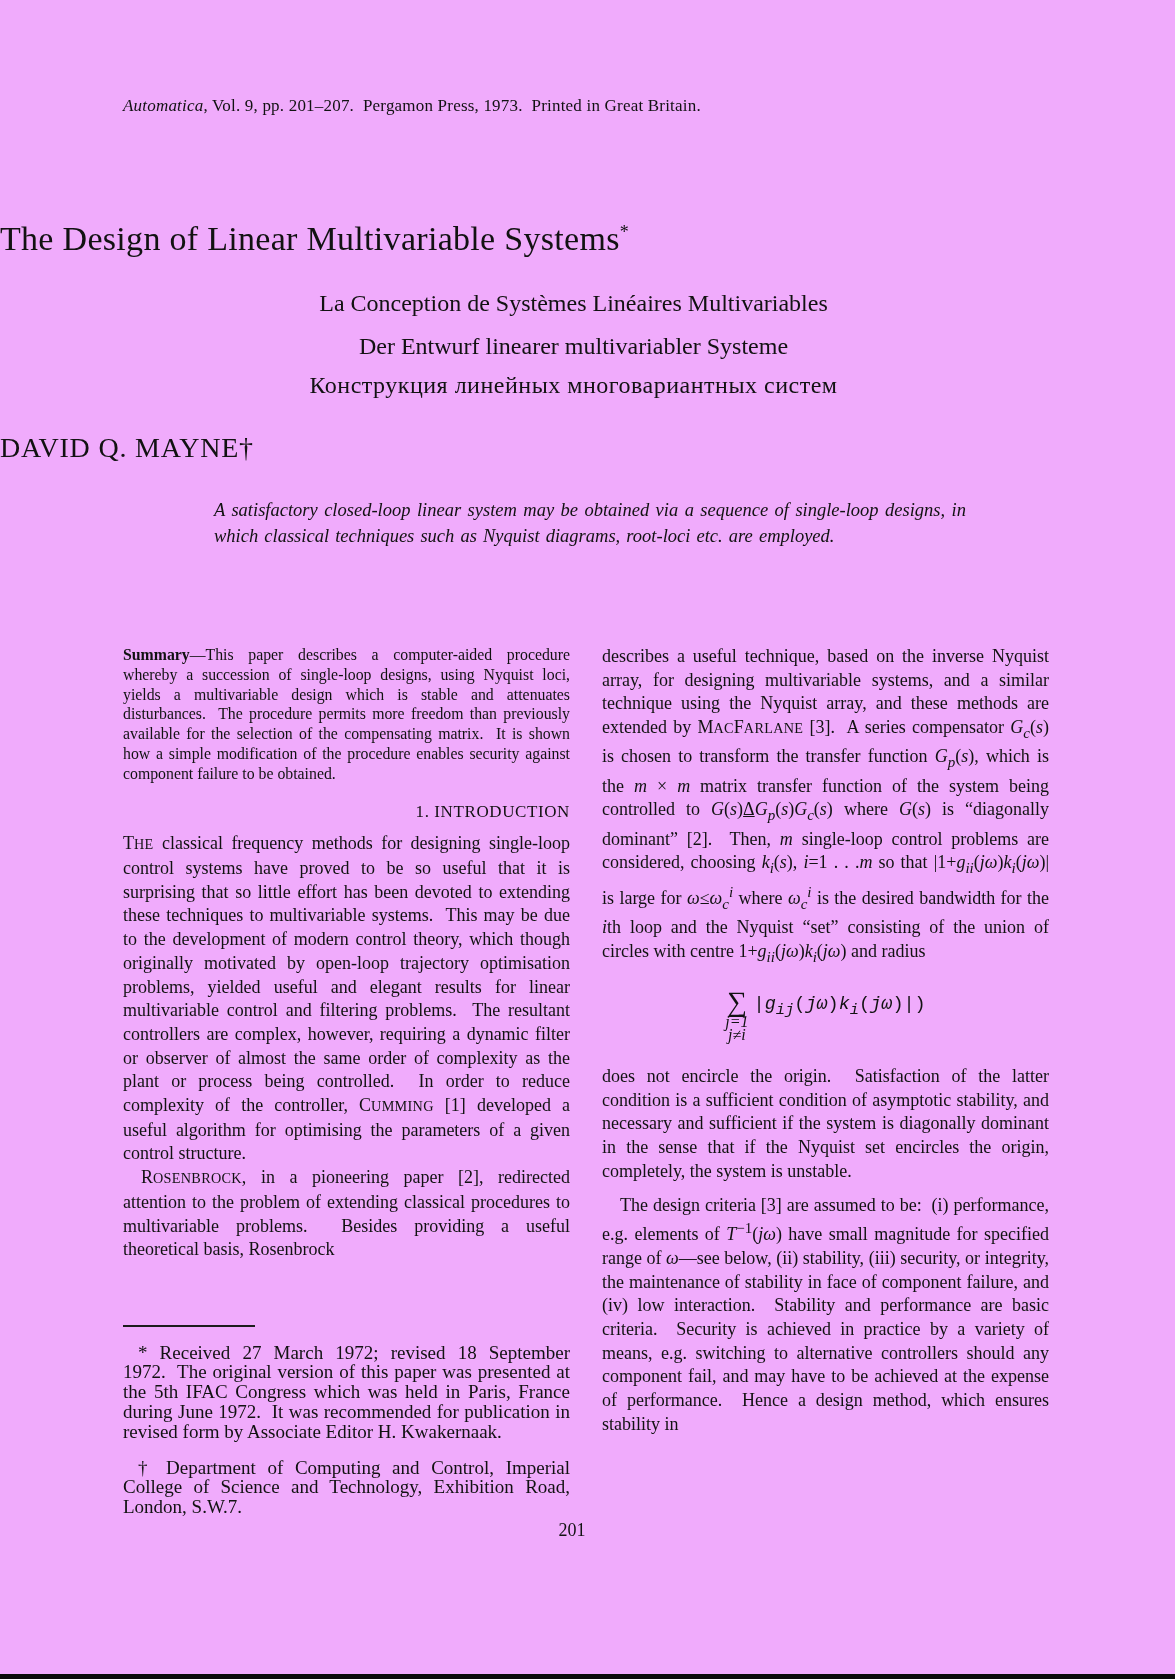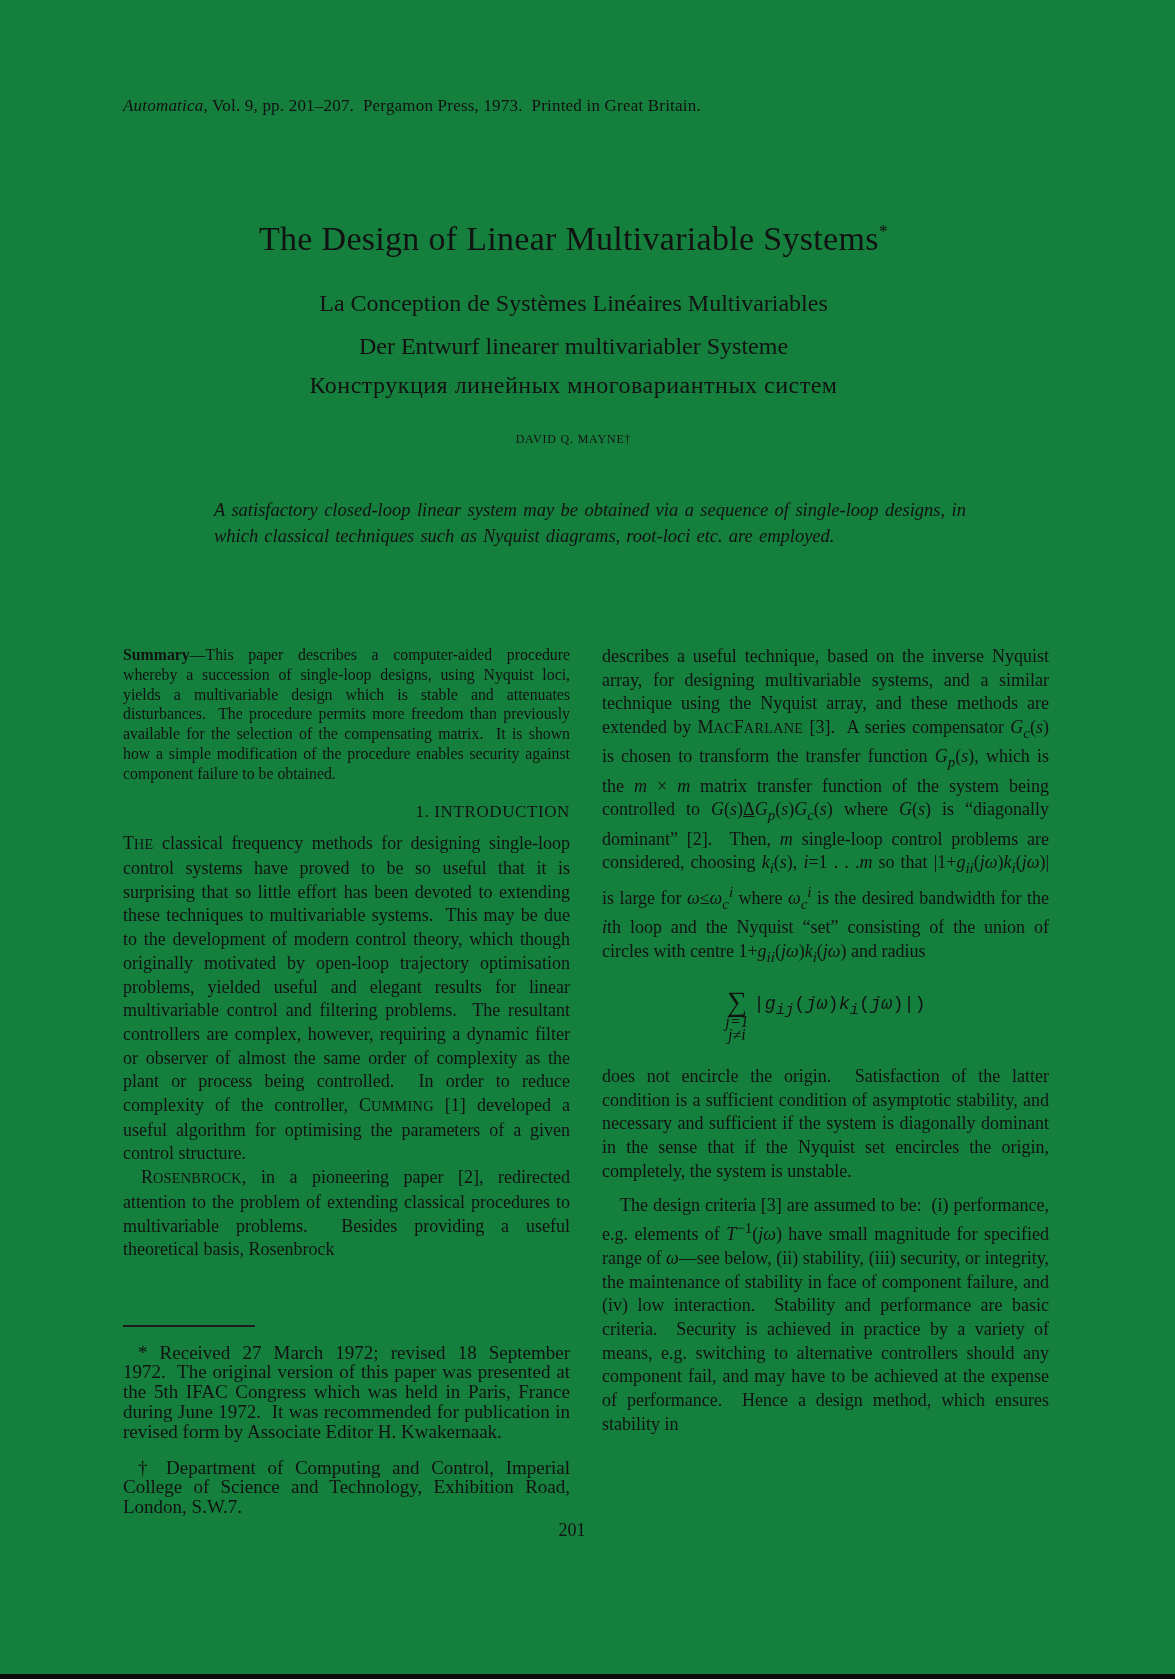--- a/index.html
+++ b/index.html
@@ -1,53 +1,52 @@
 <!DOCTYPE html>
 <html><head>
 <meta charset="utf-8">
 <style>
   html, body { margin: 0; padding: 0; background: #ffffff; }
   .page {
     position: relative;
     width: 1175px;
     height: 1679px;
-    background: #15803d;
+    background: #f0abfc;
     font-family: "Liberation Serif", serif;
     color: #121212;
     overflow: hidden;
   }
   .journal-line {
     position: absolute;
     left: 123px; top: 96px;
     font-size: 17px;
     letter-spacing: 0.2px;
     white-space: nowrap;
   }
   .paper-title {
     position: absolute;
     left: 0; right: 28px; top: 220px;
-    text-align: center;
     font-size: 34px;
     letter-spacing: 0.3px;
   }
   .paper-title sup { font-size: 18px; }
   .subtitle {
     position: absolute;
     left: 0; right: 28px;
     text-align: center;
     font-size: 24px;
   }
   .subtitle-fr { top: 290px; }
   .subtitle-de { top: 333px; }
   .subtitle-ru { top: 372px; letter-spacing: 0.5px; }
   .author-name {
     position: absolute;
     left: 0; right: 28px; top: 432px;
-    text-align: center;
-    font-size: 12px;
+    text-align: left;
+    font-size: 28px;
     letter-spacing: 0.8px;
   }
   .abstract-text {
     position: absolute;
     left: 214px; top: 497px;
     width: 752px;
     font-style: italic;
     font-size: 18.5px;
     line-height: 26px;
     text-align: justify;

